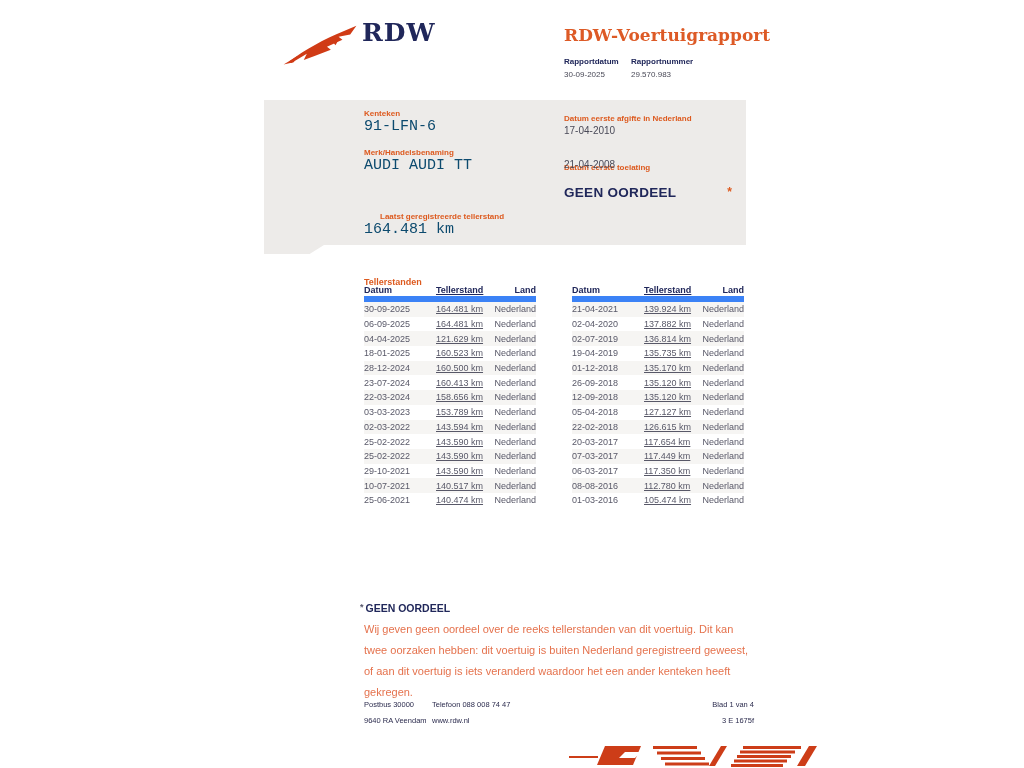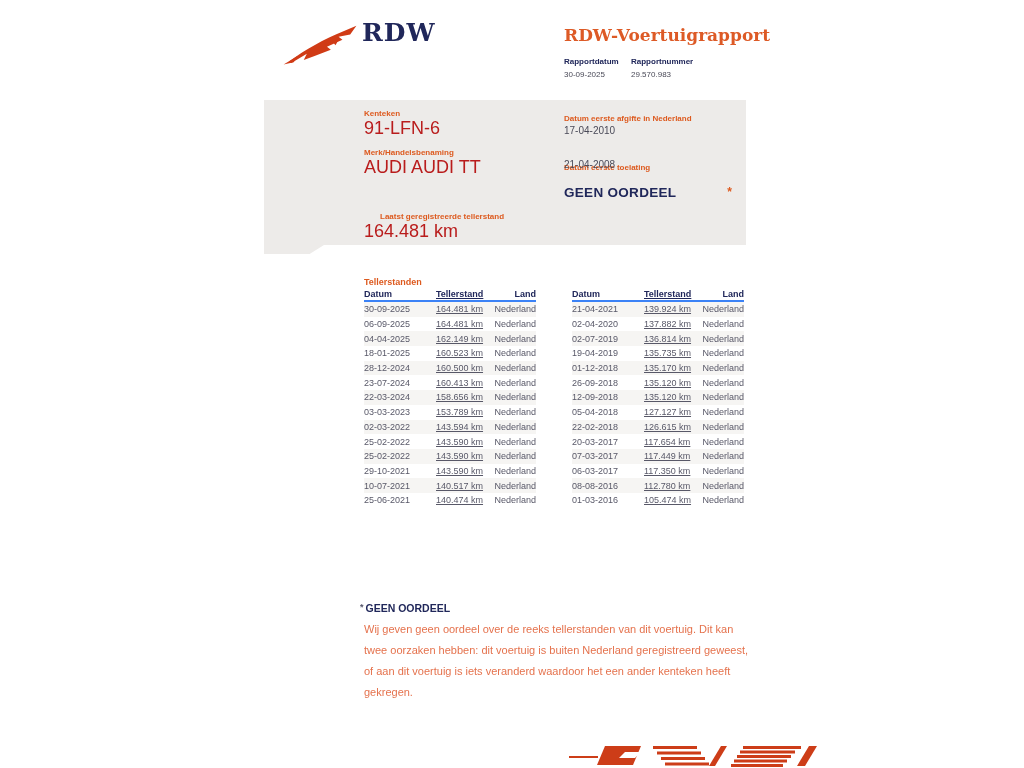--- a/index.html
+++ b/index.html
@@ -17,31 +17,31 @@
   .report-meta .row { display:flex; }
   .report-meta .cell1 { width:67px; }
   .report-meta .lbl { font-weight:bold; color:#20275a; }
   .report-meta .val { color:#4a4a58; margin-top:4px; }
 
   
   .panel { position:absolute; left:240px; top:100px; width:482px; height:145px; background:#edebe9; }
   .panel-tab { position:absolute; left:240px; top:245px; width:60px; height:9px; background:#edebe9;
                clip-path:polygon(0 0, 100% 0, 76% 100%, 0 100%); }
   .p-label { font-size:8px; font-weight:bold; color:#dd5a1f; }
-  .p-serif { font-family:Liberation Sans, sans-serif; font-size:18px; color:#b91c1c; }
+  .p-serif { font-family:Liberation Mono, monospace; font-size:15px; color:#0c4a6e; }
   .p-val { font-size:10px; color:#4a4a58; }
   .panel .abs { position:absolute; white-space:nowrap; }
   .oordeel { font-size:13.5px; font-weight:bold; color:#20275a; letter-spacing:.3px; }
   .oordeel-star { font-size:12px; font-weight:bold; color:#dd5a1f; }
 
   
   .tables-title { position:absolute; left:340px; top:277px; font-size:9px; font-weight:bold; color:#dd5a1f; }
   .tables-wrap { position:absolute; left:340px; top:289px; width:380px; display:flex; justify-content:space-between; }
   .mtable { width:172px; }
-  .thead { display:flex; align-items:flex-start; height:13px; border-bottom:2px solid #3b82f6;
+  .thead { display:flex; align-items:flex-end; height:13px; border-bottom:6px solid #3b82f6;
            font-size:9px; font-weight:bold; color:#20275a; padding-bottom:1px; }
   .trow { display:flex; align-items:center; height:14.7px; font-size:9px; color:#585868; }
   .tbody .trow:nth-child(odd) { background:#f6f5f3; }
   .c1 { width:72px; text-align:left; }
   .c2 { width:56px; text-align:left;text-decoration:underline; }
   .c3 { flex:1; text-align:right; }
 
   
   .footnote { position:absolute; left:336px; top:602px; width:398px; }
   .fn-head { font-size:10.5px; font-weight:bold; color:#20275a; }
@@ -117,21 +117,21 @@
           </div>
 
           <div class="trow">
             <span class="c1">06-09-2025</span>
             <span class="c2">164.481 km</span>
             <span class="c3">Nederland</span>
           </div>
 
           <div class="trow">
             <span class="c1">04-04-2025</span>
-            <span class="c2">162.149 km</span>
+            <span class="c2">121.629 km</span>
             <span class="c3">Nederland</span>
           </div>
 
           <div class="trow">
             <span class="c1">18-01-2025</span>
             <span class="c2">160.523 km</span>
             <span class="c3">Nederland</span>
           </div>
 
           <div class="trow">
@@ -292,20 +292,32 @@
 
   </div>
 
   <div class="footnote">
     <div class="fn-head">
       <span class="fn-ast">*</span><span>GEEN OORDEEL</span>
     </div>
     <div class="fn-text">Wij geven geen oordeel over de reeks tellerstanden van dit voertuig. Dit kan twee oorzaken hebben: dit voertuig is buiten Nederland geregistreerd geweest, of aan dit voertuig is iets veranderd waardoor het een ander kenteken heeft gekregen.</div>
   </div>
 
+  <div class="contact">
+    <div class="row">
+      <span class="cc1">Postbus 30000</span>
+      <span class="cc2">Telefoon 088 008 74 47</span>
+      <span class="cc3">Blad 1 van 4</span>
+    </div>
+    <div class="row">
+      <span class="cc1">9640 RA Veendam</span>
+      <span class="cc2">www.rdw.nl</span>
+      <span class="cc3">3 E 1675f</span>
+    </div>
+  </div>
 
   <svg class="bottom-pattern" viewBox="0 0 250 24">
     <g fill="#cd3d18">
       <rect x="0" y="12" width="29" height="2"></rect>
       <polygon points="36,2 72,2 64,21 28,21"></polygon>
       <rect x="84" y="2" width="44" height="3"></rect>
       <rect x="88" y="7.5" width="44" height="3"></rect>
       <rect x="92" y="13" width="44" height="3"></rect>
       <rect x="96" y="18.5" width="44" height="3"></rect>
       <polygon points="152,2 158,2 146,22 140,22"></polygon>

